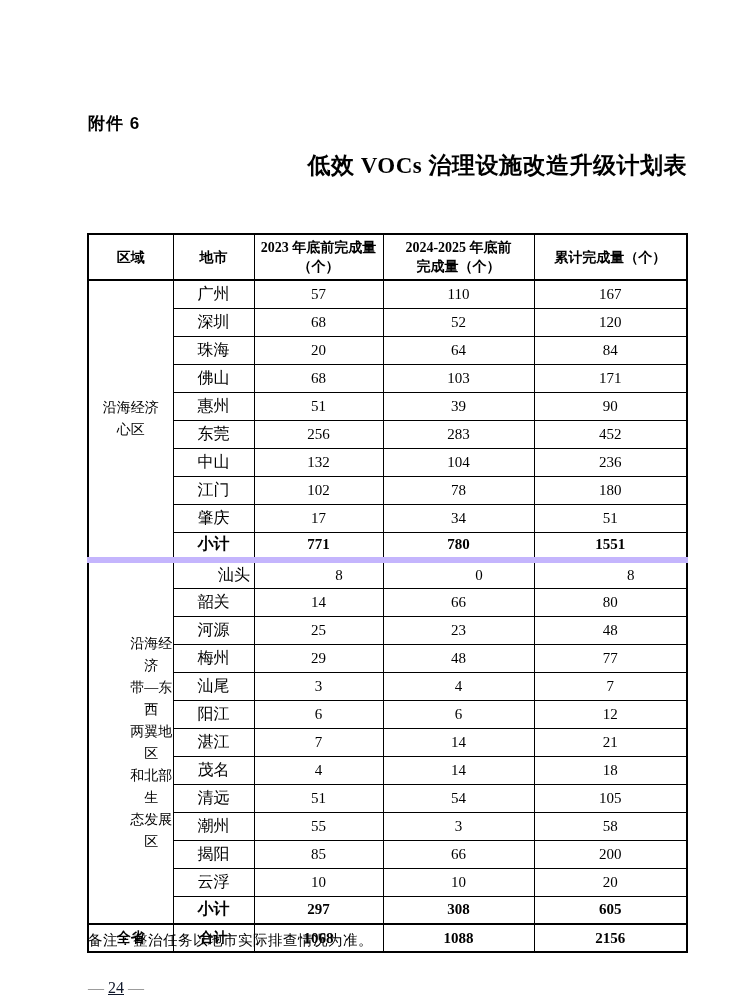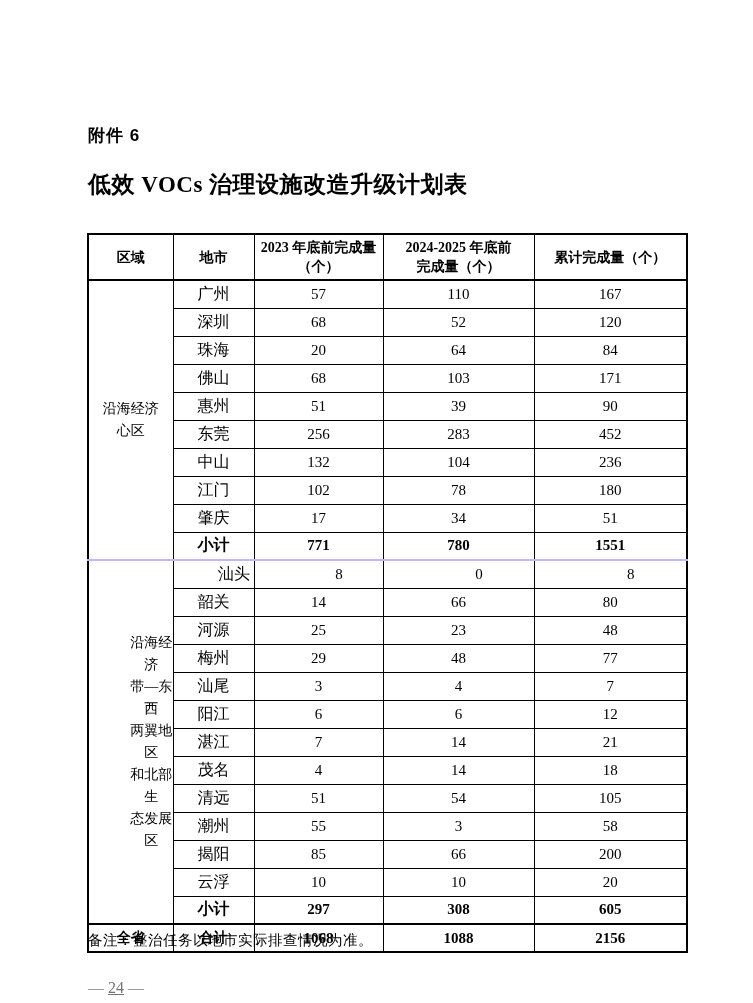--- a/index.html
+++ b/index.html
@@ -16,34 +16,34 @@
     overflow: hidden;
   }
   .page {
     position: absolute;
     inset: 0;
     background: #ffffff;
   }
   .attachment {
     position: absolute;
     left: 88px;
-    top: 124px;
+    top: 112px;
     font-family: "Liberation Sans", "DejaVu Sans", sans-serif;
     font-size: 17px;
     font-weight: 600;
     letter-spacing: 1px;
     white-space: nowrap;
   }
   .doc-title {
     position: absolute;
     left: 88px;
-    top: 169px;
+    top: 150px;
     width: 599px;
     margin: 0;
-    text-align: left;
+    text-align: right;
     font-size: 23px;
     font-weight: 700;
     letter-spacing: 0.5px;
     white-space: nowrap;
   }
   table.vocs {
     position: absolute;
     left: 87px;
     top: 233px;
     width: 599px;
@@ -81,21 +81,21 @@
     font-weight: 400;
   }
   .value-cell {
     font-size: 15px;
     font-weight: 400;
   }
   tr.subtotal-row td {
     font-weight: 700;
   }
   tr.region-start td {
-    border-top: 2px solid #c4b5fd;
+    border-top: 6px solid #c4b5fd;
     padding-left: 41px;
   }
   tr.total-row {
     height: 30px;
   }
   tr.total-row td {
     font-weight: 700;
     border-top: 2px solid #000;
     font-size: 14px;
   }
@@ -115,21 +115,21 @@
     left: 84px;
     top: 979px;
     font-size: 16px;
     white-space: nowrap;
   }
   .footer-page-number .dash {
     color: #8c8c8c;
     padding: 0 4px;
   }
   .footer-page-number .num {
-    color: #737373;
+    color: #0f172a;
     text-decoration: underline;
   }
 </style>
 </head>
 <body>
 
 <div class="page">
 
   <div class="attachment">附件 6</div>
 

